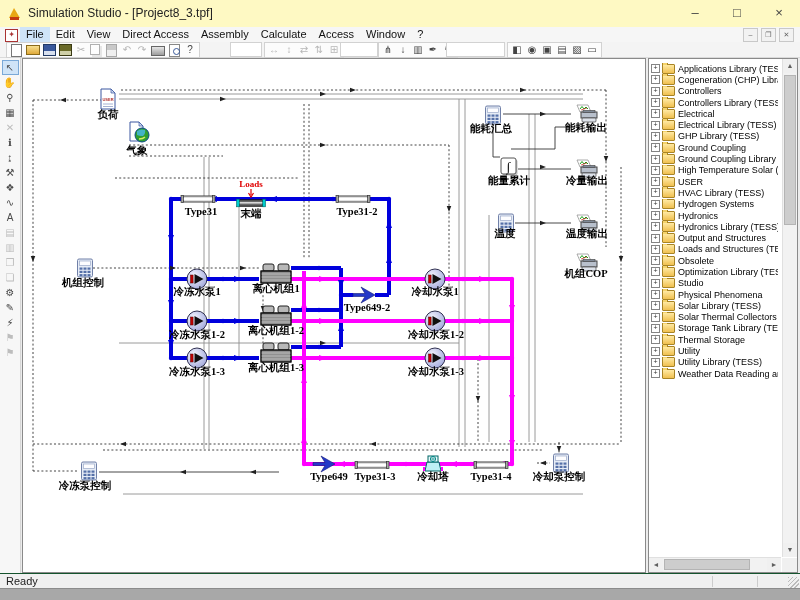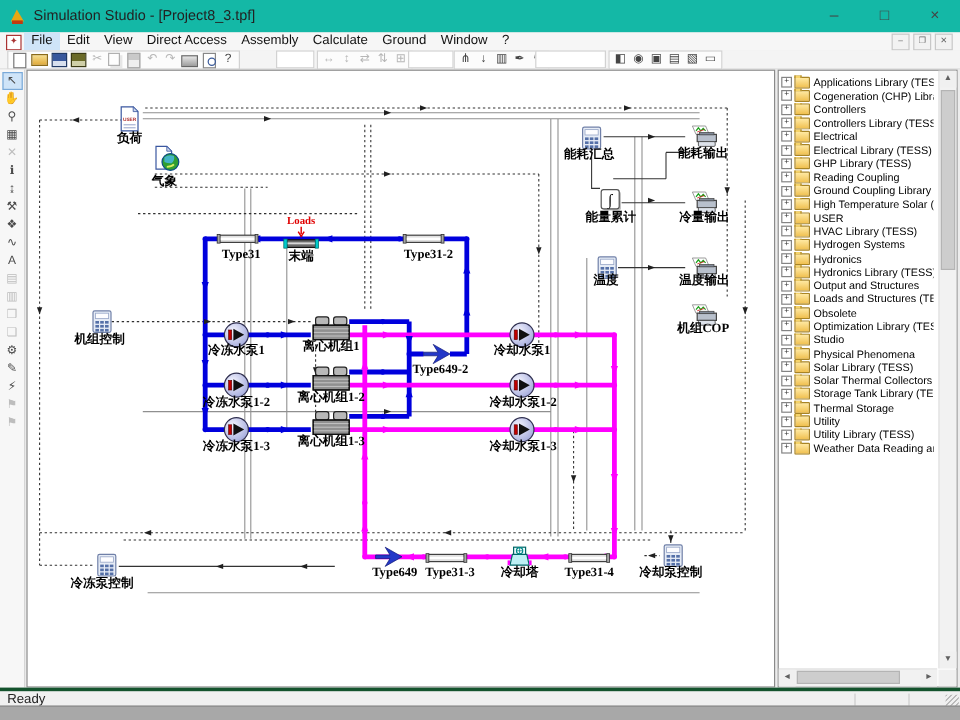--- a/index.html
+++ b/index.html
@@ -1,18 +1,18 @@
 <!DOCTYPE html>
 <html><head>
 <meta charset="utf-8">
 <style>
   html,body{margin:0;padding:0;}
   .app{position:relative;width:800px;height:600px;background:#f0f0f0;font-family:"Liberation Sans","DejaVu Sans",sans-serif;overflow:hidden;user-select:none;}
   
-  .titlebar{position:absolute;left:0;top:0;width:800px;height:27px;background:#14b8a6;border-bottom:1px solid #e4e4e4;}
+  .titlebar{position:absolute;left:0;top:0;width:800px;height:27px;background:#fef9c3;border-bottom:1px solid #e4e4e4;}
   .appicon{position:absolute;left:8px;top:7px;width:13px;height:13px;}
   .appicon .tri{position:absolute;left:1px;top:1px;width:0;height:0;border-left:5px solid transparent;border-right:6px solid transparent;border-bottom:10px solid #e8a714;}
   .appicon .base{position:absolute;left:2px;bottom:0;width:9px;height:3px;background:#c23a10;}
   .title-text{position:absolute;left:28px;top:0;height:27px;line-height:27px;font-size:12px;color:#222;}
   .wctrls{position:absolute;right:0;top:0;height:27px;display:flex;}
   .wbtn{width:42px;height:27px;text-align:center;color:#444;font-size:13px;line-height:26px;}
   
   .menubar{position:absolute;left:0;top:27px;width:800px;height:15px;background:#f6f6f6;font-size:11px;}
   .mdoc{position:absolute;left:5px;top:2px;width:11px;height:11px;background:#fff;border:1px solid #a33;color:#a33;font-size:8px;line-height:10px;text-align:center;font-weight:bold;}
   .menu-items{position:absolute;left:20px;top:0;height:15px;display:flex;}
@@ -48,21 +48,21 @@
   .plus{width:7px;height:7px;border:1px solid #848484;background:#fff;color:#333;font-size:7px;line-height:6px;text-align:center;margin:0 2px 0 1px;flex:none;}
   .folder{width:11px;height:8px;background:linear-gradient(#ffe9a2,#f0c050);border:1px solid #a88425;border-radius:1px;position:relative;margin-right:3px;flex:none;}
   .folder:before{content:"";position:absolute;left:-1px;top:-3px;width:4px;height:2px;background:#f5d36a;border:1px solid #a88425;border-bottom:none;}
   .tlabel{font-size:9px;color:#000;}
   .vscroll{position:absolute;right:0;top:0;width:14px;height:498px;background:#f2f2f2;border-left:1px solid #e0e0e0;}
   .hscroll{position:absolute;left:0;bottom:0;width:132px;height:14px;background:#f2f2f2;border-top:1px solid #e0e0e0;}
   .sarrow{position:absolute;width:14px;height:14px;font-size:7px;line-height:14px;text-align:center;color:#606060;background:#f0f0f0;}
   .sthumb{position:absolute;background:#cdcdcd;border:1px solid #b4b4b4;box-sizing:border-box;}
   .scorner{position:absolute;right:0;bottom:0;width:15px;height:14px;background:#f0f0f0;}
   
-  .statusbar{position:absolute;left:0;top:573px;width:800px;height:15px;background:#f0f0f0;border-top:3px solid #14532d;font-size:11px;color:#222;}
+  .statusbar{position:absolute;left:0;top:573px;width:800px;height:15px;background:#f0f0f0;border-top:1px solid #14532d;font-size:11px;color:#222;}
   .status-text{position:absolute;left:6px;top:1px;}
   .sep1,.sep2{position:absolute;top:2px;height:11px;border-left:1px solid #cccccc;}
   .sep1{left:712px;} .sep2{left:757px;}
   .grip{position:absolute;right:1px;top:3px;width:11px;height:11px;background:repeating-linear-gradient(135deg,#bbb 0 1px,transparent 1px 3px);}
   .taskbar{position:absolute;left:0;top:588px;width:800px;height:12px;background:#a8a8a8;border-top:1px solid #8c8c8c;}
   
   .clabel{font-family:"Liberation Serif","DejaVu Serif",serif;font-size:10.5px;font-weight:bold;fill:#000;text-anchor:middle;}
   .annot{font-family:"Liberation Serif","DejaVu Serif",serif;font-size:9px;font-weight:bold;text-anchor:middle;}
 </style>
 </head>
@@ -85,21 +85,21 @@
 
   <div class="menubar">
     <span class="mdoc">✦</span>
     <div class="menu-items" id="menu-items">
         <span class="mitem active">File</span>
         <span class="mitem">Edit</span>
         <span class="mitem">View</span>
         <span class="mitem">Direct Access</span>
         <span class="mitem">Assembly</span>
         <span class="mitem">Calculate</span>
-        <span class="mitem">Ground</span>
+        <span class="mitem">Access</span>
         <span class="mitem">Window</span>
         <span class="mitem">?</span>
       </div>
     <div class="childctrls">
       <span class="cbtn">–</span>
       <span class="cbtn">❐</span>
       <span class="cbtn">✕</span>
     </div>
   </div>
 
@@ -571,21 +571,21 @@
             <span class="tlabel">Electrical Library (TESS)</span>
           </div>
           <div class="titem">
             <span class="plus">+</span>
             <span class="folder"></span>
             <span class="tlabel">GHP Library (TESS)</span>
           </div>
           <div class="titem">
             <span class="plus">+</span>
             <span class="folder"></span>
-            <span class="tlabel">Reading Coupling</span>
+            <span class="tlabel">Ground Coupling</span>
           </div>
           <div class="titem">
             <span class="plus">+</span>
             <span class="folder"></span>
             <span class="tlabel">Ground Coupling Library (TESS)</span>
           </div>
           <div class="titem">
             <span class="plus">+</span>
             <span class="folder"></span>
             <span class="tlabel">High Temperature Solar (TESS)</span>

